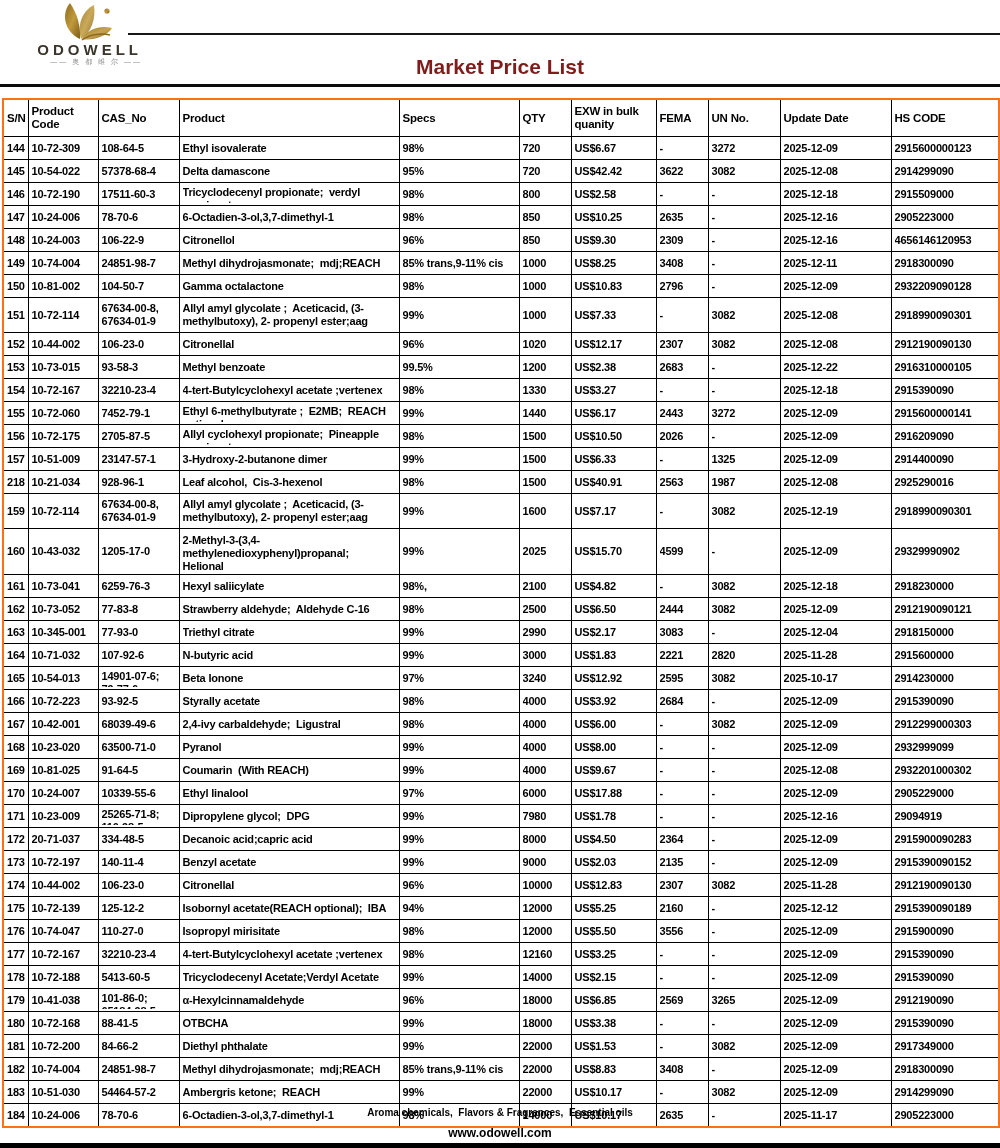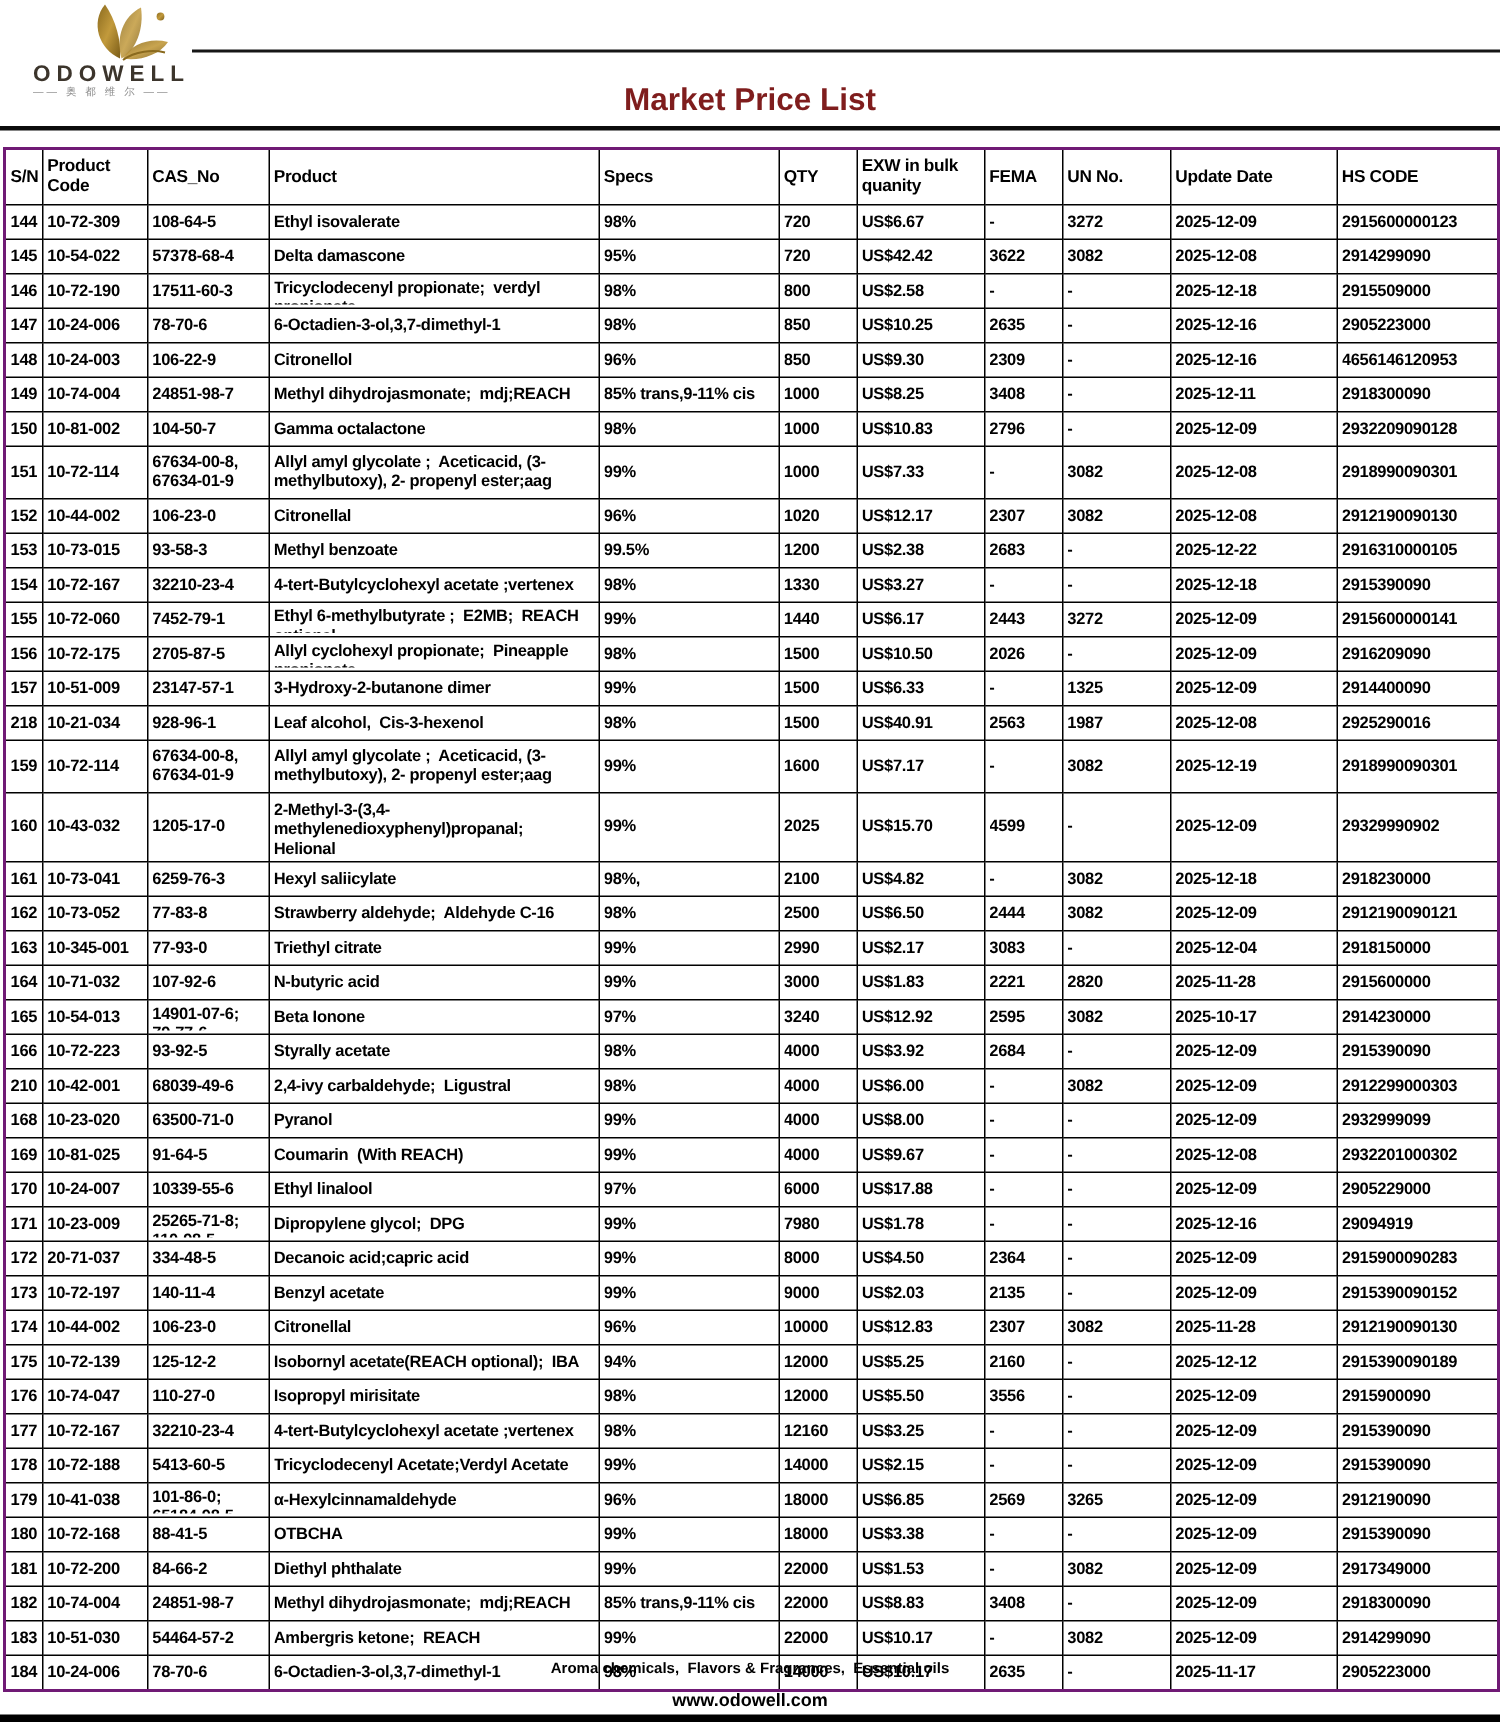--- a/index.html
+++ b/index.html
@@ -1,32 +1,32 @@
 <!DOCTYPE html>
 <html><head>
 <meta charset="utf-8">
 <style>
   html,body{margin:0;padding:0;}
   body{
     width:1000px;height:1148px;position:relative;background:#fff;
     font-family:"Liberation Sans","DejaVu Sans",sans-serif;color:#000;overflow:hidden;
   }
   
-  .brand{position:absolute;left:22px;top:1px;width:120px;text-align:left;}
+  .brand{position:absolute;left:22px;top:1px;width:120px;text-align:right;}
   .brand svg{display:block;margin:0 auto;}
   .brand-name{font-size:15px;letter-spacing:4px;color:#3c352c;font-weight:bold;line-height:14px;}
   .brand-cn{font-size:7px;color:#8d8d8d;letter-spacing:2px;line-height:9px;white-space:pre;}
   .rule-thin{position:absolute;left:128px;top:33px;width:872px;height:2px;background:#161616;}
   .page-title{position:absolute;left:0;top:53px;width:100%;margin:0;text-align:center;
     font-size:21px;font-weight:bold;color:#7f1d1d;line-height:28px;}
   .rule-thick{position:absolute;left:0;top:84px;width:100%;height:3px;background:#0c0c0c;}
   
   table.price{
     position:absolute;left:2px;top:98px;width:996px;border-collapse:collapse;table-layout:fixed;
-    border:2px solid #701a75;font-size:11px;font-weight:bold;letter-spacing:-0.2px;
+    border:2px solid #f97316;font-size:11px;font-weight:bold;letter-spacing:-0.2px;
   }
   .price th,.price td{border:1px solid #000;padding:0 1px 0 3px;vertical-align:middle;text-align:left;overflow:hidden;}
   .price th{height:36px;font-size:11.5px;white-space:pre;line-height:13px;}
   .price td{height:22px;}
   .cellwrap{white-space:pre;overflow:hidden;line-height:13px;max-height:17px;}
   tr.lines-2 td{height:34px;}
   tr.lines-2 .cellwrap{max-height:32px;}
   tr.lines-3 td{height:45px;}
   tr.lines-3 .cellwrap{max-height:36px;}
   col.c-sn{width:25px;} col.c-code{width:70px;} col.c-cas{width:81px;}
@@ -908,21 +908,21 @@
         </td>
         <td>
           <div class="cellwrap">2025-12-09</div>
         </td>
         <td>
           <div class="cellwrap">2915390090</div>
         </td>
       </tr>
       <tr>
         <td>
-          <div class="cellwrap">210</div>
+          <div class="cellwrap">167</div>
         </td>
         <td>
           <div class="cellwrap">10-42-001</div>
         </td>
         <td>
           <div class="cellwrap">68039-49-6</div>
         </td>
         <td>
           <div class="cellwrap">2,4-ivy carbaldehyde;  Ligustral</div>
         </td>

